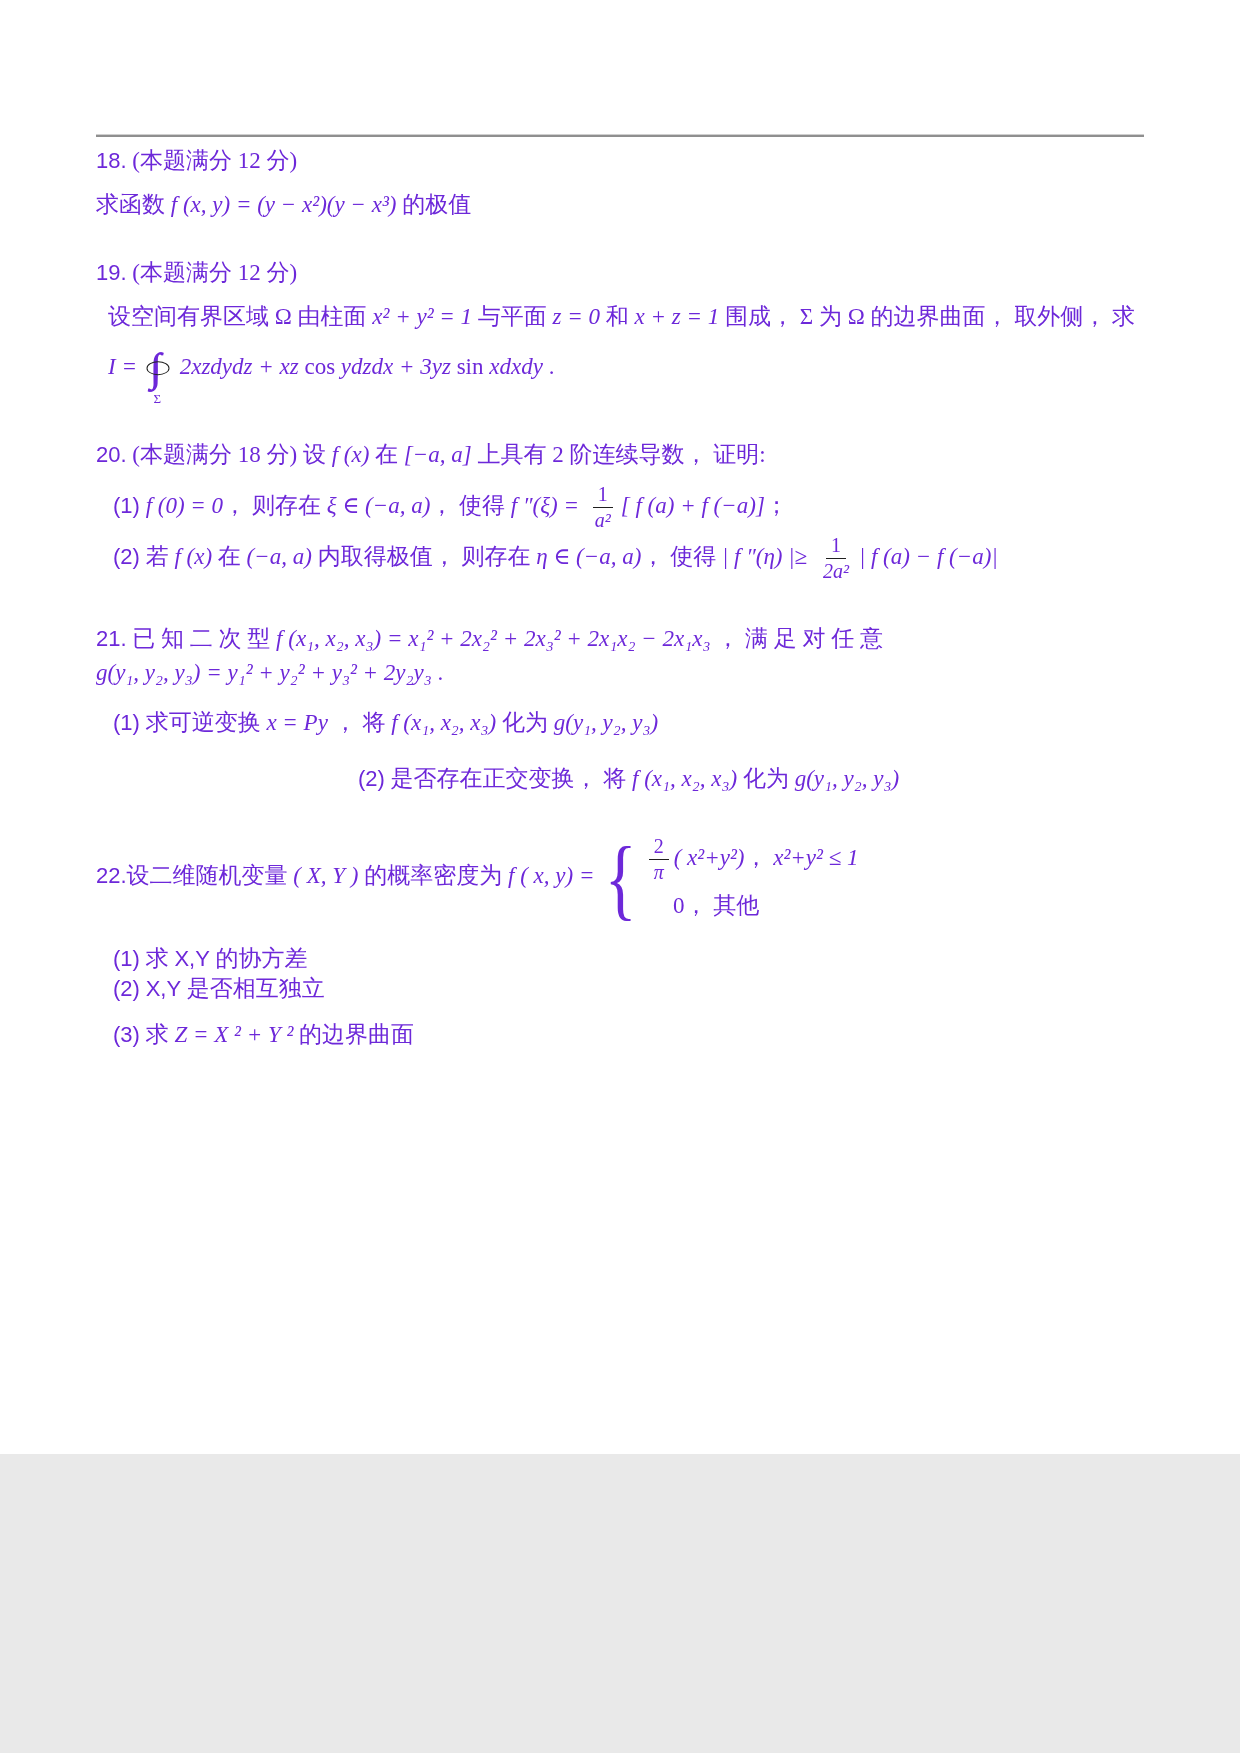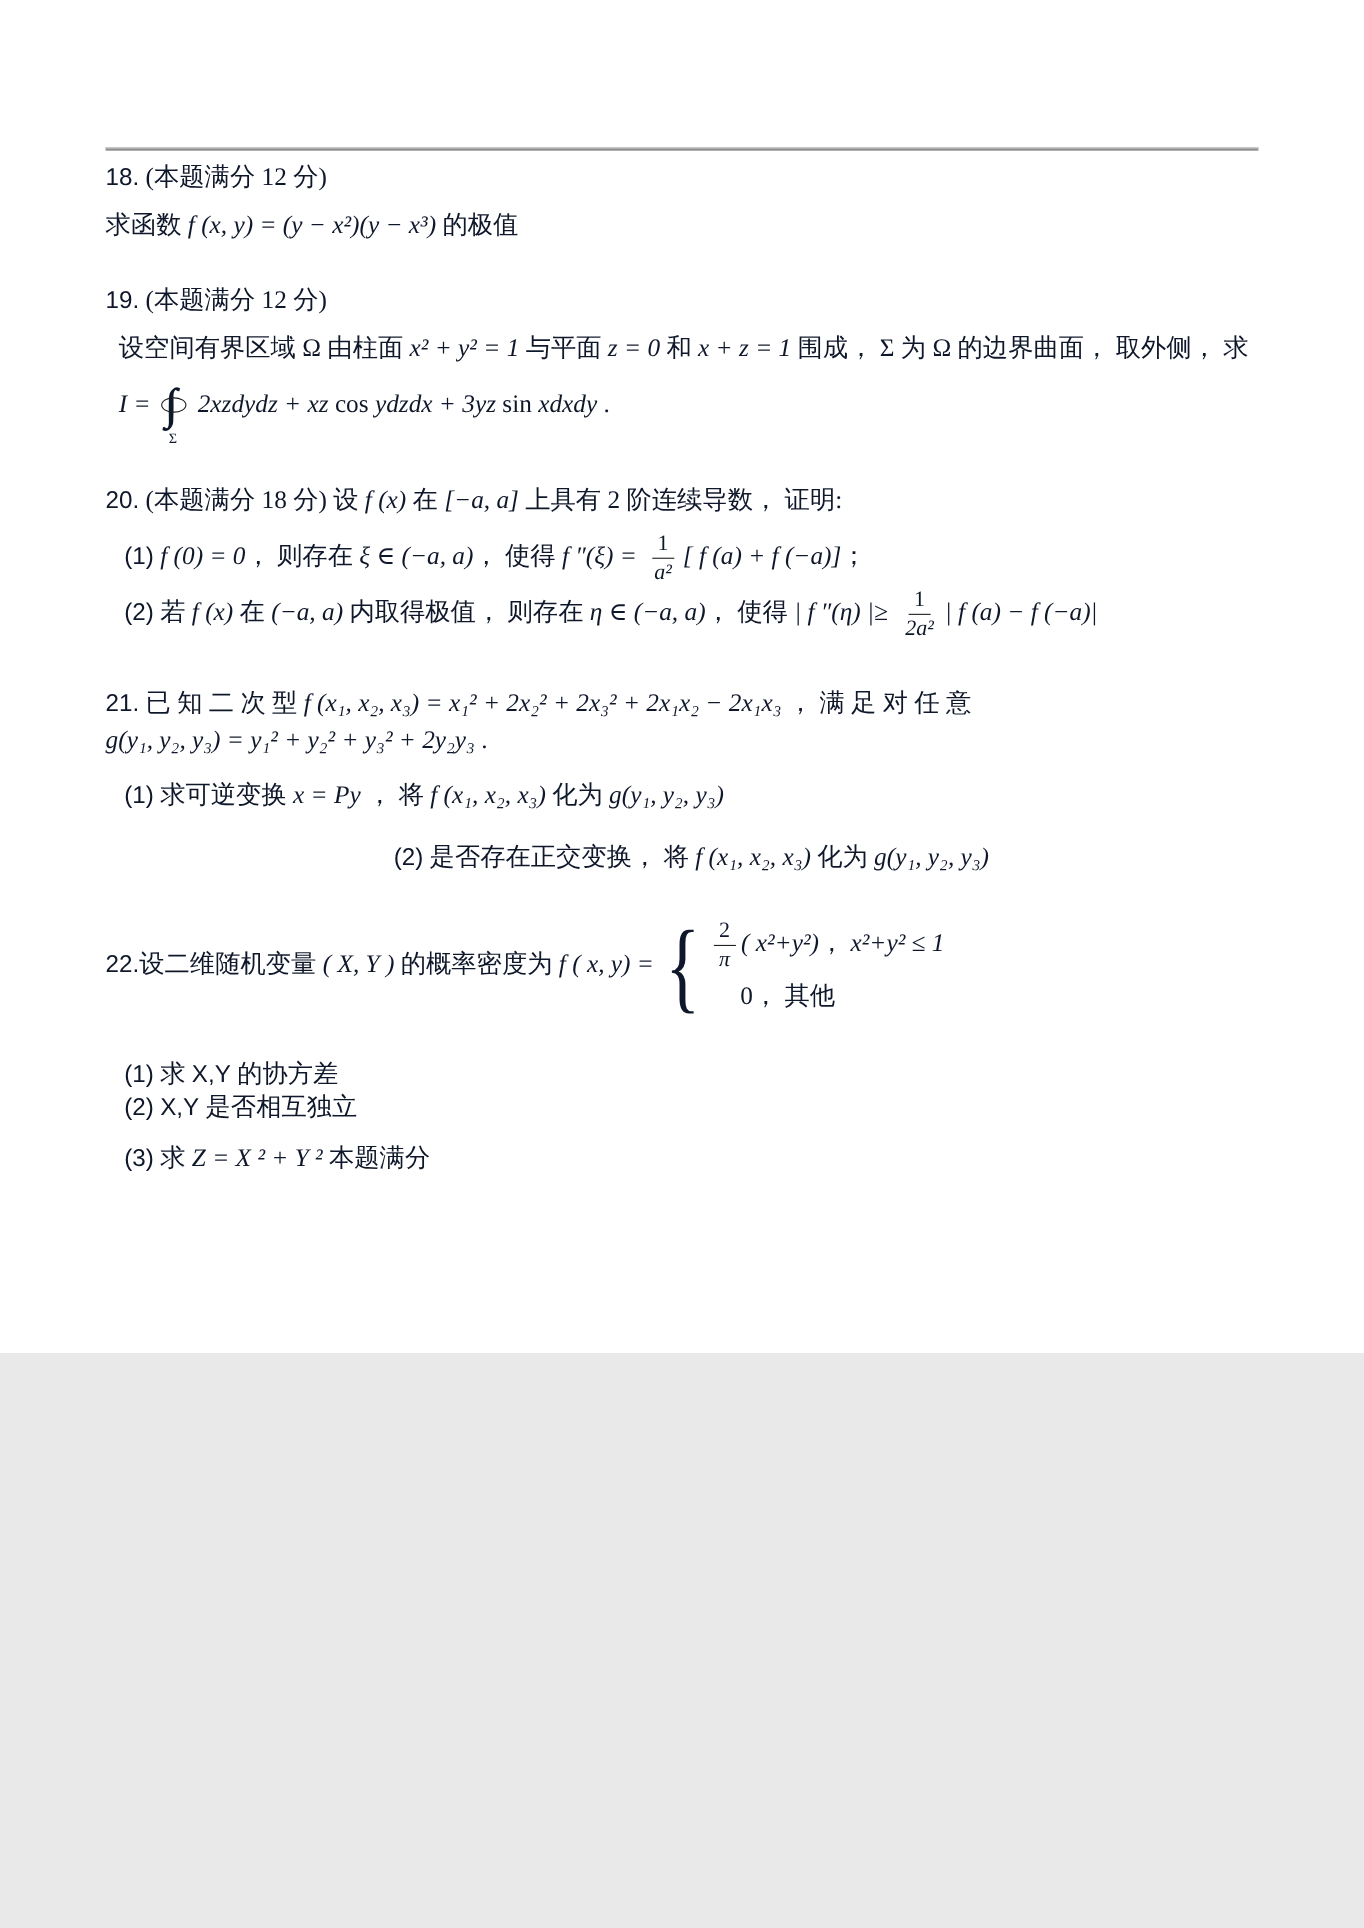--- a/index.html
+++ b/index.html
@@ -1,21 +1,21 @@
 <!DOCTYPE html>
 <html><head>
 <meta charset="utf-8">
 <style>
   html,body{margin:0;padding:0;background:#e9e9e9;}
   .page{
     position:relative;
-    width:1240px;height:1230px;
+    width:1240px;height:1454px;
     margin:0 auto;
     background:#ffffff;
-    color:#0f172a;
+    color:#6d28d9;
     font-family:"Liberation Serif","DejaVu Serif",serif;
     font-size:23px;
     overflow:hidden;
     box-sizing:border-box;
     padding:0 96px;
   }
   .rule{
     margin-top:134px;
     height:2px;
     background:#8f8f8f;
@@ -36,21 +36,21 @@
   .l-q19-body{margin-top:10px;}
   .l-q19-integral{margin-top:14px;margin-bottom:18px;}
   .l-q20-header{margin-top:48px;}
   .l-q20-part1{margin-top:10px;}
   .l-q20-part2{margin-top:0;}
   .l-q21-header{margin-top:38px;}
   .l-q21-g{}
   .l-q21-part1{margin-top:16px;}
   .l-q21-part2{margin-top:22px;text-align:center;}
   .l-q22-intro{margin-top:34px;}
-  .l-q22-part1{margin-top:36px;}
+  .l-q22-part1{margin-top:18px;}
   .l-q22-part2{margin-top:0;}
   .l-q22-part3{margin-top:14px;}
   
   .txt{font-style:normal;}
   .m{font-family:"Liberation Serif","DejaVu Serif",serif;font-style:italic;}
   .fn{font-style:normal;}
   .num{font-family:"Liberation Sans","DejaVu Sans",sans-serif;font-style:normal;font-size:22px;}
   .it{font-style:italic;}
   
   .frac{
@@ -120,14 +120,14 @@
         <span class="cases-rows">
           <span class="cases-row"><span class="frac">
               <span class="fnum">2</span>
               <span class="fden it">π</span>
             </span><span class="m">( x²+y²)</span><span class="txt">，  </span><span class="m">x²+y² ≤ 1</span></span>
           <span class="cases-row center"><span class="fn">0，  其他</span></span>
         </span>
       </span></div>
   <div class="line l-q22-part1 ind2 small-lh"><span class="num">(1)</span><span class="txt">   求 </span><span class="num">X,Y</span><span class="txt"> 的协方差</span></div>
   <div class="line l-q22-part2 ind2 small-lh"><span class="num">(2)</span><span class="txt">   </span><span class="num">X,Y</span><span class="txt"> 是否相互独立</span></div>
-  <div class="line l-q22-part3 ind2"><span class="num">(3)</span><span class="txt">   求 </span><span class="m">Z = X ² + Y ²</span><span class="txt"> 本题满分</span></div>
+  <div class="line l-q22-part3 ind2"><span class="num">(3)</span><span class="txt">   求 </span><span class="m">Z = X ² + Y ²</span><span class="txt"> 的边界曲面</span></div>
 </div>
 
 </body></html>

